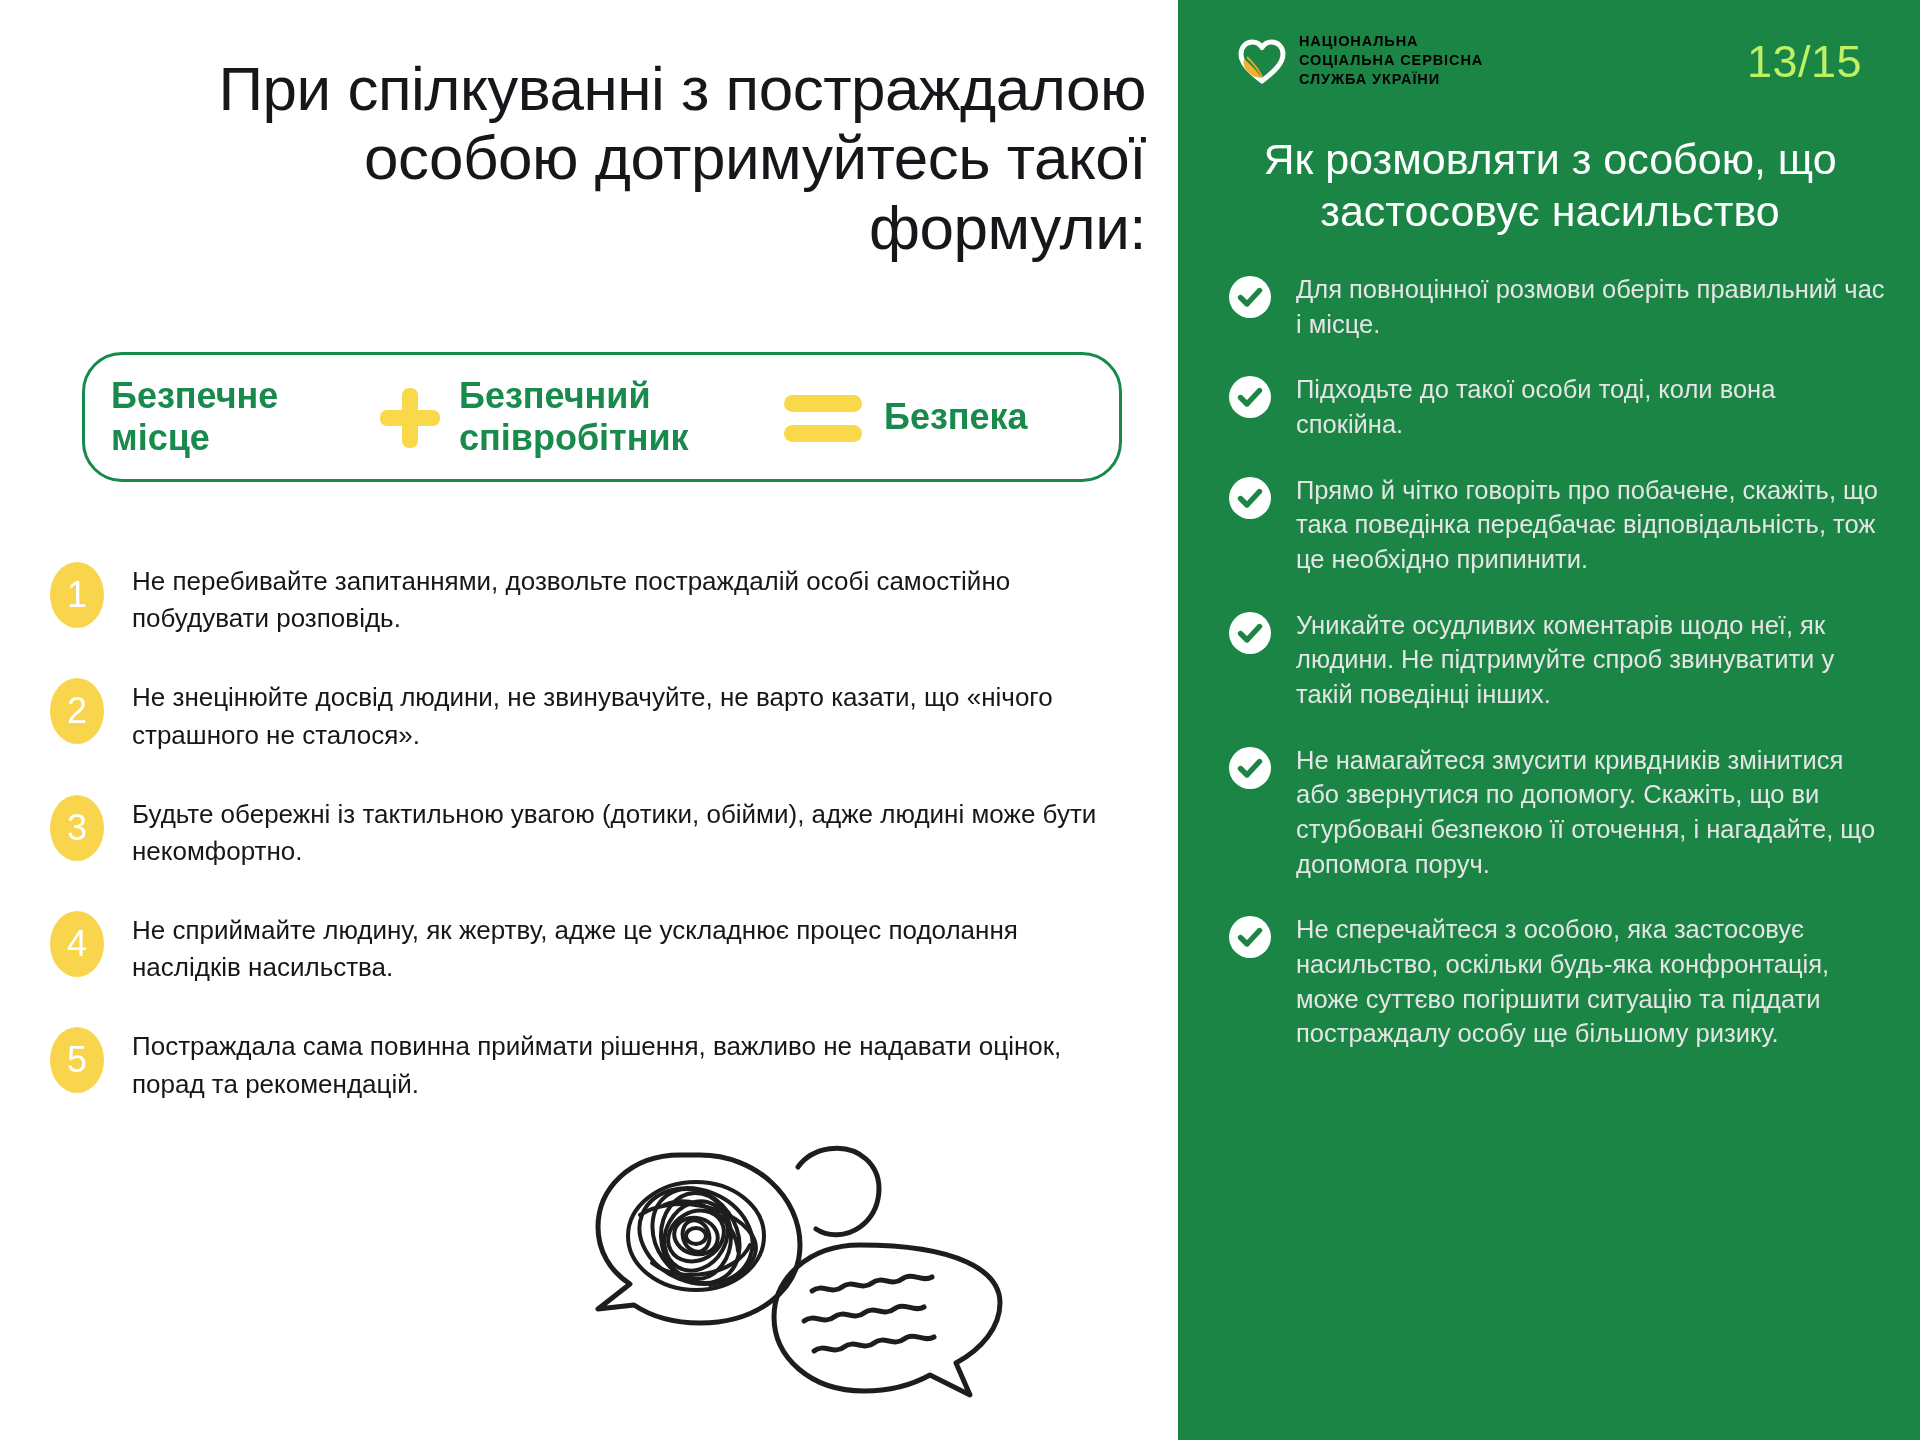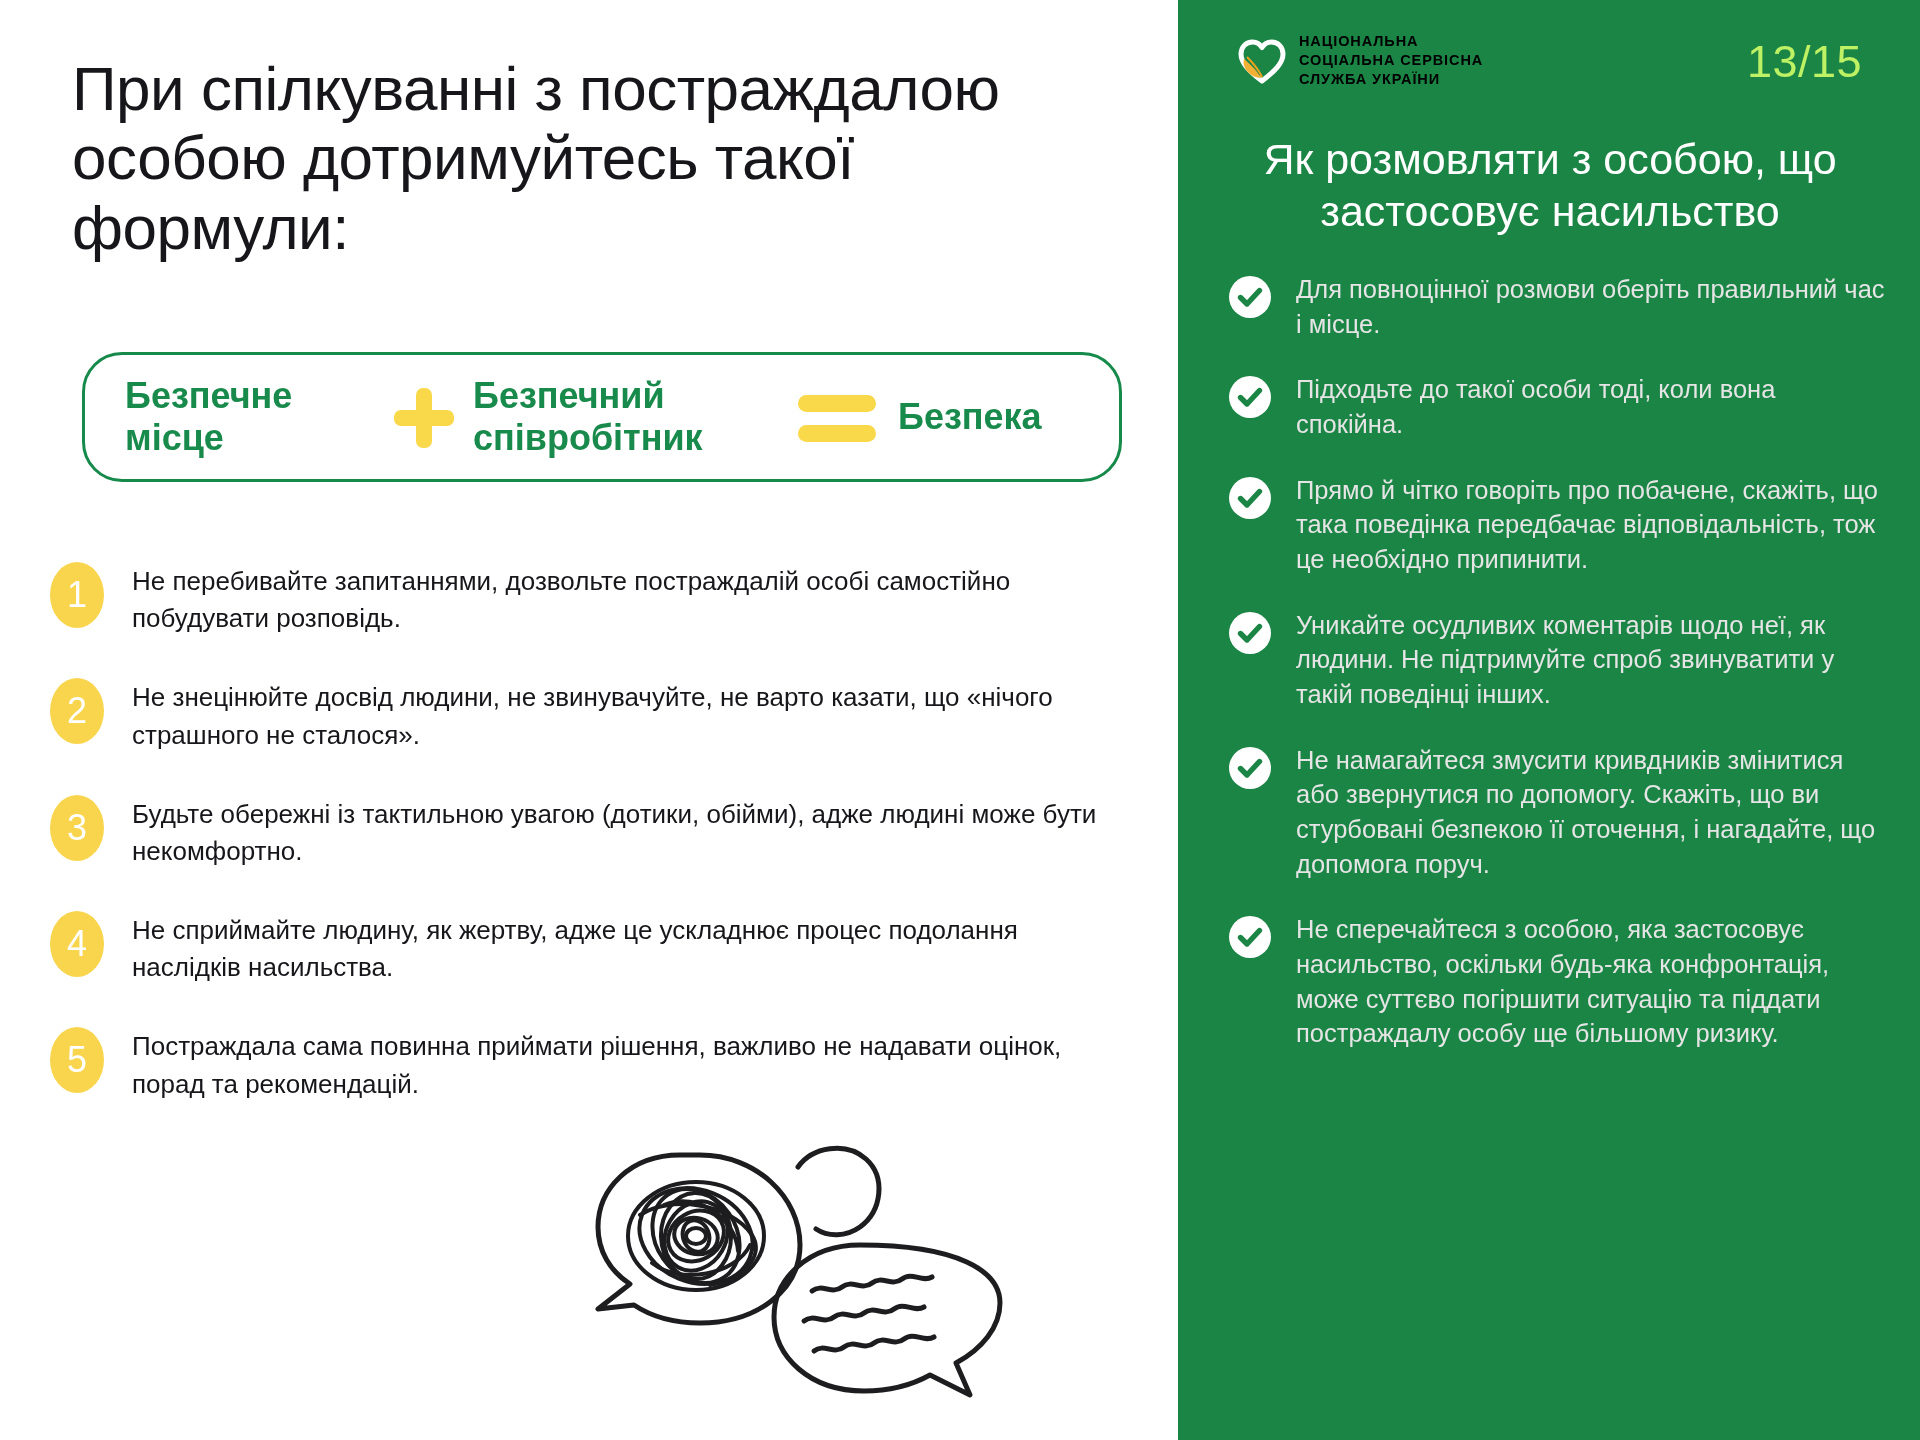--- a/index.html
+++ b/index.html
@@ -18,40 +18,41 @@
   
   .left-panel {
     position:relative;
     width:1178px; height:1440px;
     background:#ffffff;
     flex:0 0 1178px;
   }
 
   .main-title {
     position:absolute;
-    left:72px; top:54px;
+    left:86px; top:54px;
     width:1060px;
     font-size:62px;
     line-height:1.12;
     font-weight:400;
     color:#17171b;
     letter-spacing:-0.5px;
+    text-align:right;
   }
 
   
   .formula-box {
     position:absolute;
     left:82px; top:352px;
     width:1040px; height:130px;
     border:3px solid #168a4a;
     border-radius:40px;
     background:#ffffff;
     display:flex;
     align-items:center;
-    padding:0 40px;
+    padding:0 26px;
   }
   .formula-term {
     color:#188a4b;
     font-weight:700;
     font-size:36px;
     line-height:1.18;
     flex:0 0 auto;
   }
   .term-1 { width:250px; }
   .term-2 { width:295px; }

